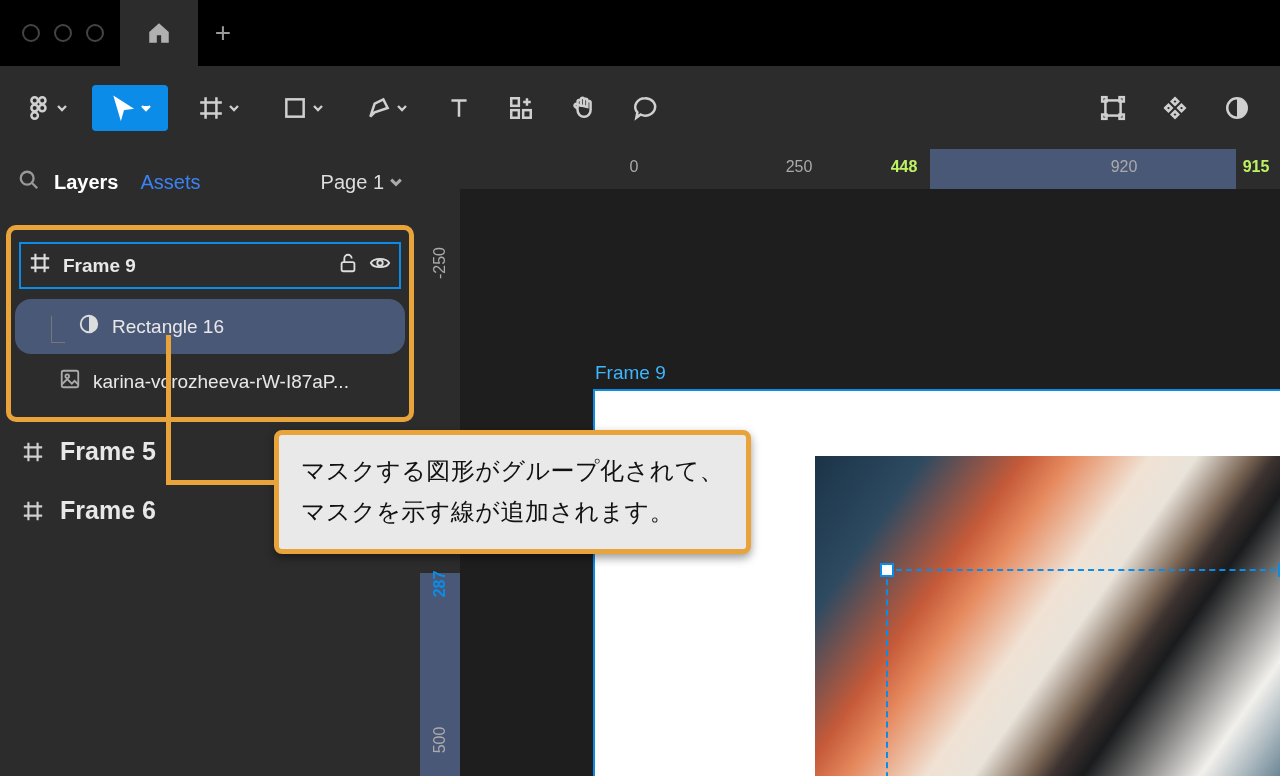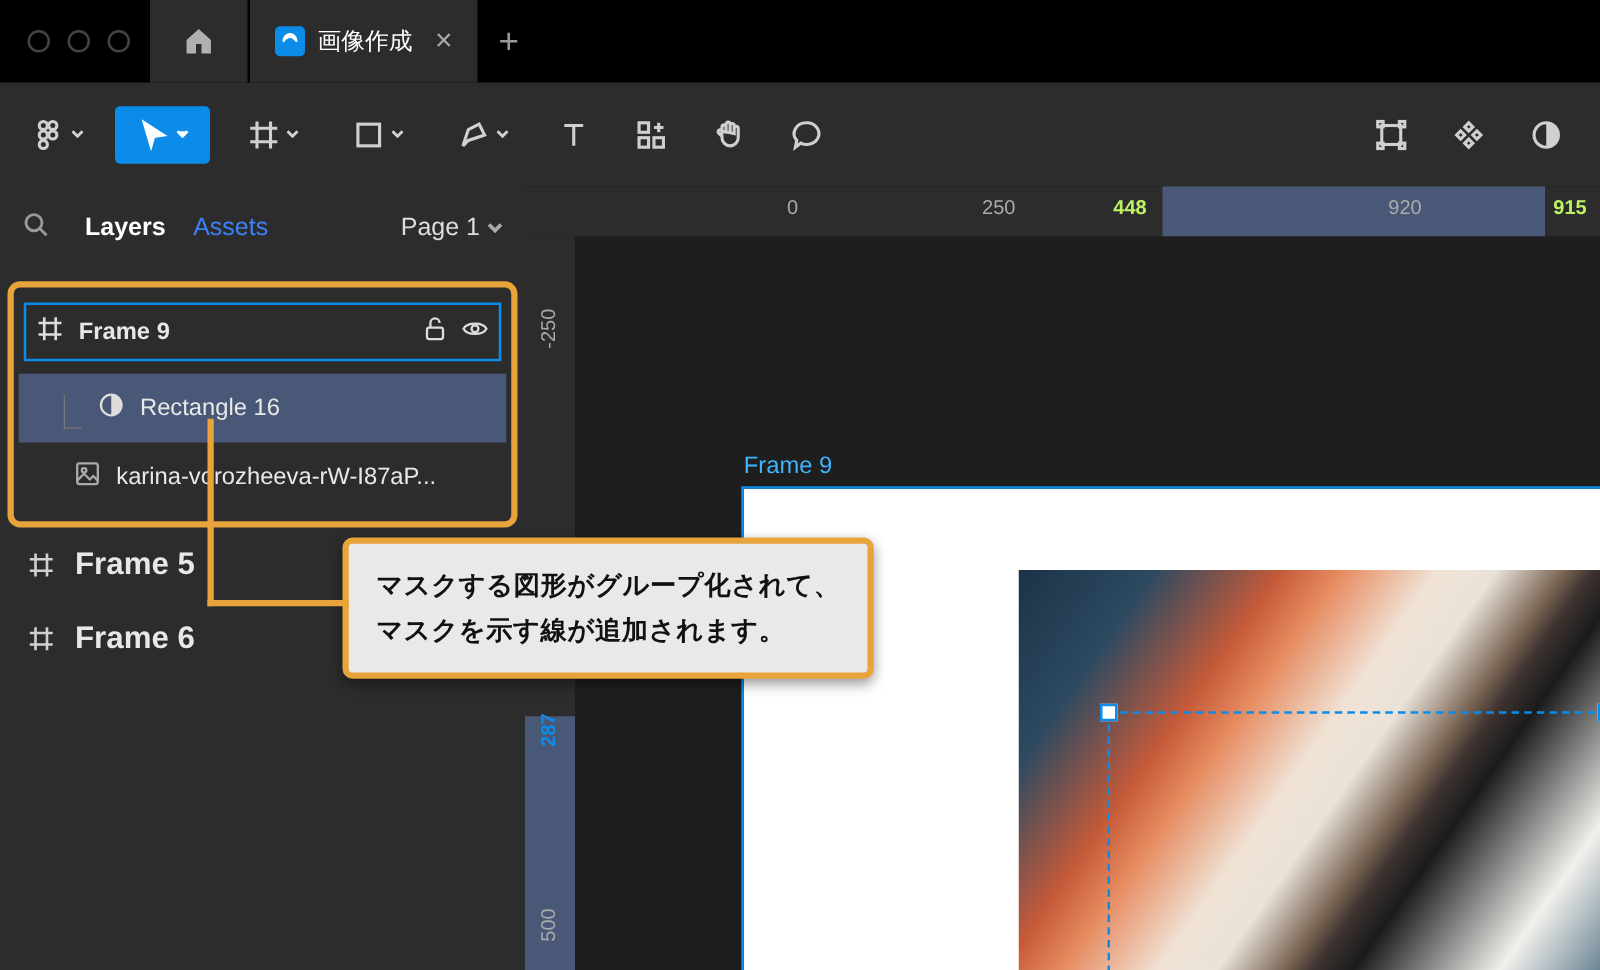--- a/index.html
+++ b/index.html
@@ -27,31 +27,31 @@
   .tool .chev svg { width: 10px; height: 10px; }
   .tool.active { background: #0c8ce9; }
   .tool.active svg { stroke: #fff; fill: #fff; }
   .toolbar-spacer { flex: 1; }
 
   
   .sidepanel { position: absolute; left: 0; top: 149px; width: 420px; height: 627px; background: #2c2c2c; }
   .panel-hdr { height: 66px; display: flex; align-items: center; padding: 0 18px; gap: 14px; }
   .panel-hdr .search svg { width: 22px; height: 22px; stroke: #999; fill: none; stroke-width: 2.5; }
   .panel-hdr .tabs { display: flex; gap: 22px; font-size: 20px; }
-  .panel-hdr .tab-active { color: #fff; font-weight: 600; margin-left: 14px; }
+  .panel-hdr .tab-active { color: #fff; font-weight: 600; }
   .panel-hdr .tab-inactive { color: #3b82f6; font-weight: 400; }
   .panel-hdr .spacer { flex: 1; }
   .panel-hdr .page-sel { font-size: 20px; color: #ddd; display: flex; align-items: center; gap: 6px; text-align: center; }
   .panel-hdr .page-sel svg { width: 12px; height: 12px; stroke: #aaa; fill: none; stroke-width: 2.5; }
 
   
   .tree-box { margin: 10px 6px 0 6px; border: 5px solid #e8a33a; border-radius: 10px; padding: 8px 0; background: #2c2c2c; }
   .layer-row { height: 55px; display: flex; align-items: center; padding: 0 14px; font-size: 19px; font-weight: 600; gap: 12px; }
   .layer-row.selected-frame { outline: 2px solid #0c8ce9; outline-offset: -6px; margin: 0 4px; border-radius: 4px; }
-  .layer-row.selected-inner { background: #4a5878; margin: 6px 4px 0 4px; border-radius: 0; font-weight: 400; }
+  .layer-row.selected-inner { background: #4a5878; margin: 6px 4px 0 4px; border-radius: 16px; font-weight: 400; }
   .layer-row.child { padding-left: 48px; font-weight: 400; }
   .layer-row .icon svg { width: 22px; height: 22px; }
   .layer-row .lname { flex: 1; white-space: nowrap; overflow: hidden; text-overflow: ellipsis; color: #e8e8e8; }
   .layer-row .actions { display: flex; gap: 10px; }
   .layer-row .actions svg { width: 22px; height: 22px; stroke: #ddd; fill: none; stroke-width: 2; }
   .mask-line { display: inline-block; border-left: 1.5px solid #777; border-bottom: 1.5px solid #777; height: 27px; width: 14px; margin: 0 1px -5px 22px; }
 
   .layer-plain { height: 59px; display: flex; align-items: center; padding: 0 18px 0 22px; font-size: 25px; font-weight: 600; gap: 16px; color: #e8e8e8; }
   .layer-plain svg { width: 22px; height: 22px; stroke: #d0d0d0; fill: none; stroke-width: 2.3; }
 
@@ -67,44 +67,35 @@
   .corner { position: absolute; left: 0; top: 0; width: 40px; height: 40px; background: #2c2c2c; }
 
   .frame-label { position: absolute; font-size: 19px; color: #3eb5ff; font-weight: 500; }
   .frame9 { position: absolute; background: #fff; outline: 2px solid #0c8ce9; }
   .cat { position: absolute; background: linear-gradient(125deg, #1b3347 0%, #2d4a61 14%, #c55a39 27%, #e68a5f 33%, #f0e2d4 43%, #e9e3da 49%, #7a6554 56%, #3d3330 59%, #1a1b1d 63%, #f2f0ec 78%, #3d6178 92%); }
   .sel-box { position: absolute; border: 2px dashed #0c8ce9; }
   .sel-handle { position: absolute; width: 14px; height: 14px; background: #fff; border: 2.5px solid #0c8ce9; }
 
   
   .callout-wrap { position: absolute; left: 274px; top: 430px; z-index: 50; }
-  .callout { background: #e9e9e9; color: #111; border: 5px solid #e8a33a; border-radius: 8px; padding: 16px 22px; font-size: 21px; font-weight: 700; line-height: 1.7; letter-spacing: .5px; box-shadow: 0 4px 10px rgba(0,0,0,.4); white-space: nowrap; }
+  .callout { background: #e9e9e9; color: #111; border: 5px solid #e8a33a; border-radius: 8px; padding: 16px 22px; font-size: 24px; font-weight: 400; line-height: 1.7; letter-spacing: .5px; box-shadow: 0 4px 10px rgba(0,0,0,.4); white-space: nowrap; }
 </style>
 </head>
 <body>
 
 <div class="titlebar">
   <div class="traffic">
     <span></span>
     <span></span>
     <span></span>
   </div>
   <div class="home-tab">
     <svg viewBox="0 0 24 24">
         <path d="M3 11 L12 3 L21 11 V21 H14 V14 H10 V21 H3 Z"></path>
       </svg>
-  </div>
-  <div class="file-tab">
-    <span class="tab-icon">
-      <svg viewBox="0 0 24 24">
-          <path d="M12 2 C7 2 3 7 3 12 c0 1 1 1 2 1 c2-3 4-5 7-5 c3 0 5 2 7 5 c1 0 2 0 2-1 C21 7 17 2 12 2 Z"></path>
-        </svg>
-    </span>
-    <span class="tab-label">画像作成</span>
-    <span class="close">×</span>
   </div>
   <div class="add-tab">+</div>
 </div>
 
 <div class="toolbar">
   <div class="tool wide" style="width:60px;margin-left:10px">
     <svg viewBox="0 0 24 24">
         <circle cx="8" cy="5" r="3"></circle>
         <circle cx="15" cy="5" r="3"></circle>
         <circle cx="8" cy="12" r="3"></circle>

